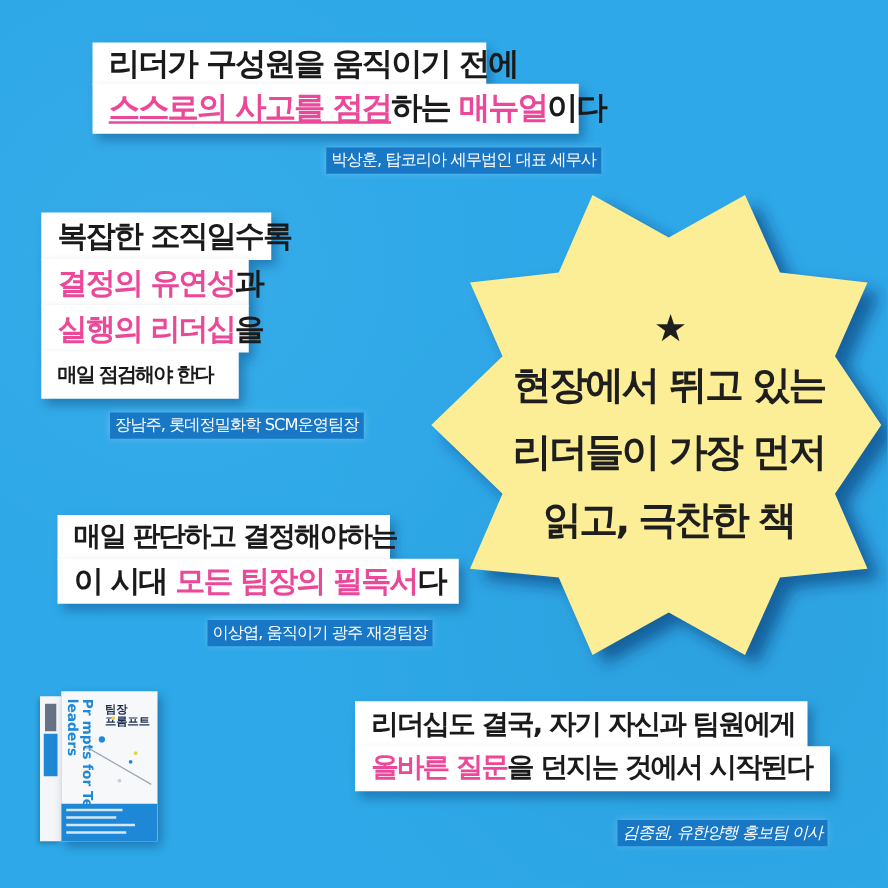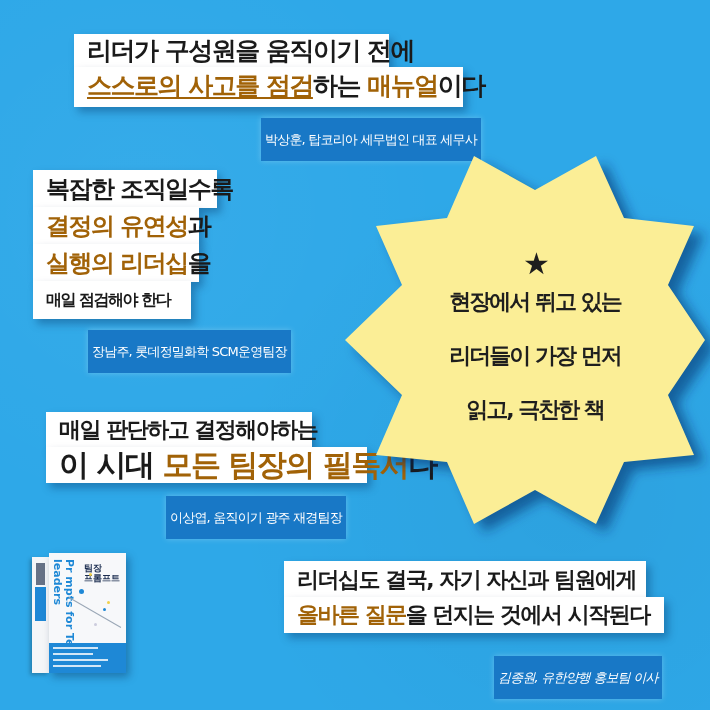--- a/index.html
+++ b/index.html
@@ -13,32 +13,32 @@
     background:
       radial-gradient(circle at 20% 30%, rgba(255,255,255,0.04), transparent 40%),
       radial-gradient(circle at 80% 70%, rgba(0,0,0,0.04), transparent 45%);
   }
   .line {
     position:absolute; background:#fff; color:#1a1a1a;
     font-weight:bold; white-space:nowrap;
     box-shadow: 4px 5px 8px rgba(0,40,90,0.35);
     box-sizing:border-box; padding:0 13px; letter-spacing:-1.5px;
   }
-  .hl { color:#a16207; }
+  .hl { color:#ec4899; }
   .ul { text-decoration:underline; text-decoration-thickness:2px; text-underline-offset:3px; }
   .attr {
     position:absolute; background:#1878c6; color:#fff;
-    font-size:13px; line-height:19px; padding:12px 4px;
+    font-size:13px; line-height:19px; padding:1px 4px;
     white-space:nowrap; letter-spacing:-0.8px;
     box-shadow: 0 0 6px rgba(255,255,255,0.25);
   }
   .burst { position:absolute; left:0; top:0; width:710px; height:710px; pointer-events:none; }
   .burst-text {
     position:absolute; left:360px; width:350px; text-align:center;
-    font-weight:bold; color:#1e1e1e; font-size:22px; letter-spacing:-2px;
+    font-weight:bold; color:#1e1e1e; font-size:31px; letter-spacing:-2px;
   }
   .star-glyph { position:absolute; left:523px; top:246px; font-size:30px; color:#1e1e1e; }
   
   .book { position:absolute; left:32px; top:553px; width:94px; height:122px; }
   .spine { position:absolute; left:0; top:4px; width:17px; height:116px; background:#f4f6f8;
            box-shadow: -2px 2px 4px rgba(0,0,0,0.25); }
   .spine-band { position:absolute; left:3px; top:30px; width:11px; height:34px; background:#1e88d6; }
   .spine-text { position:absolute; left:4px; top:6px; width:9px; height:22px; background:#2b3a55; opacity:0.7;}
   .front { position:absolute; left:17px; top:0; width:77px; height:120px; background:#f7f8fa;
            box-shadow: 3px 4px 8px rgba(0,30,70,0.35); overflow:hidden; }
@@ -77,21 +77,21 @@
   <div class="line" style="left:33px; top:281px; width:158px; height:38px; font-size:16px; line-height:38px;">
     <span>매일 점검해야 한다</span>
   </div>
   <div class="attr" style="left:88px; top:330px;">장남주, 롯데정밀화학 SCM운영팀장</div>
 </div>
 
 <div>
   <div class="line" style="left:46px; top:412px; width:266px; height:36px; font-size:22px; line-height:36px;">
     <span>매일 판단하고 결정해야하는</span>
   </div>
-  <div class="line" style="left:46px; top:447px; width:321px; height:36px; font-size:30px; line-height:36px;">
+  <div class="line" style="left:46px; top:447px; width:321px; height:36px; font-size:24px; line-height:36px;">
     <span>이 시대 </span><span class="hl">모든 팀장의 필독서</span><span>다</span>
   </div>
   <div class="attr" style="left:166px; top:496px;">이상엽, 움직이기 광주 재경팀장</div>
 </div>
 
 <svg class="burst" viewBox="0 0 710 710">
   <defs>
     <filter id="sh" x="-20%" y="-20%" width="140%" height="140%">
       <feGaussianBlur stdDeviation="6"></feGaussianBlur>
     </filter>

